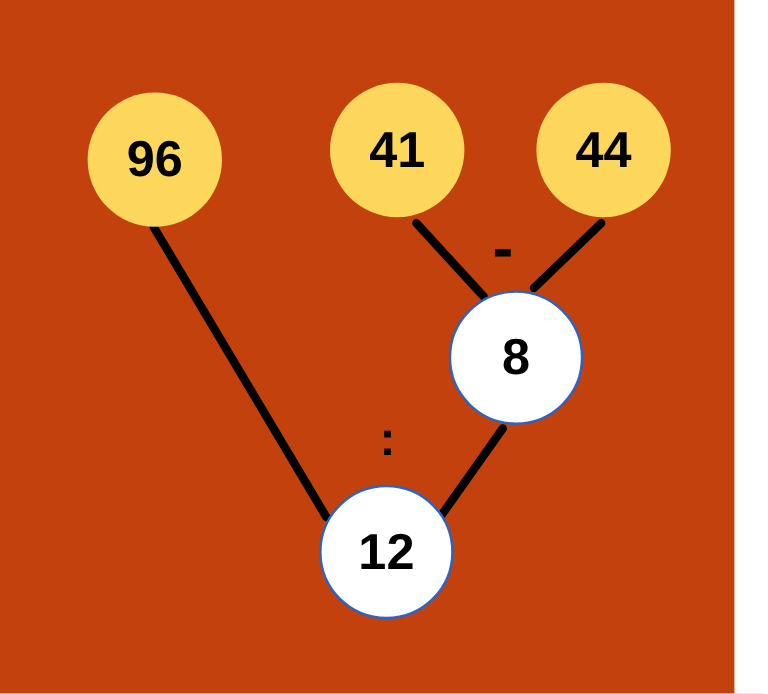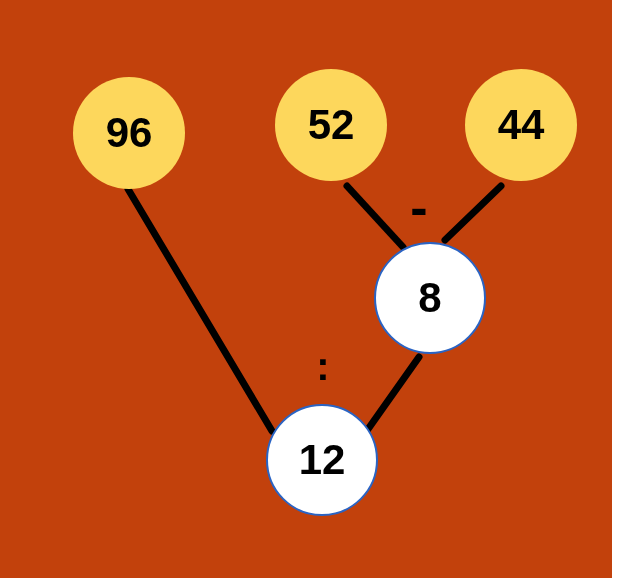--- a/index.html
+++ b/index.html
@@ -40,21 +40,21 @@
   }
   .node.given {
     background: #FDD75C;
   }
   .node.result {
     background: #ffffff;
     border: 2px solid #2A64C4;
   }
   .node-96 { left: 73px;  top: 77px; }
   .node-52 { left: 275px; top: 69px; }
-  .node-44 { left: 465px; top: 69px; align-items: center; }
+  .node-44 { left: 447px; top: 69px; align-items: center; }
   .node-8  { left: 374px; top: 242px; }
   .node-12 { left: 266px; top: 404px; }
   .operator {
     position: absolute;
     transform: translate(-50%, -50%);
     font-weight: bold;
     color: #000000;
     z-index: 2;
     line-height: 1;
   }
@@ -79,21 +79,21 @@
     <line x1="347" y1="186" x2="403" y2="247" stroke="#000000" stroke-width="7" stroke-linecap="round"></line>
     <line x1="501" y1="186" x2="445" y2="240" stroke="#000000" stroke-width="7" stroke-linecap="round"></line>
     <line x1="419" y1="357" x2="366" y2="432" stroke="#000000" stroke-width="7" stroke-linecap="round"></line>
   </svg>
 
   <div class="node given node-96">
     <span>96</span>
   </div>
 
   <div class="node given node-52">
-    <span>52</span>
+    <span>41</span>
   </div>
 
   <div class="node given node-44">
     <span>44</span>
   </div>
 
   <div class="node result node-8">
     <span>8</span>
   </div>
 

